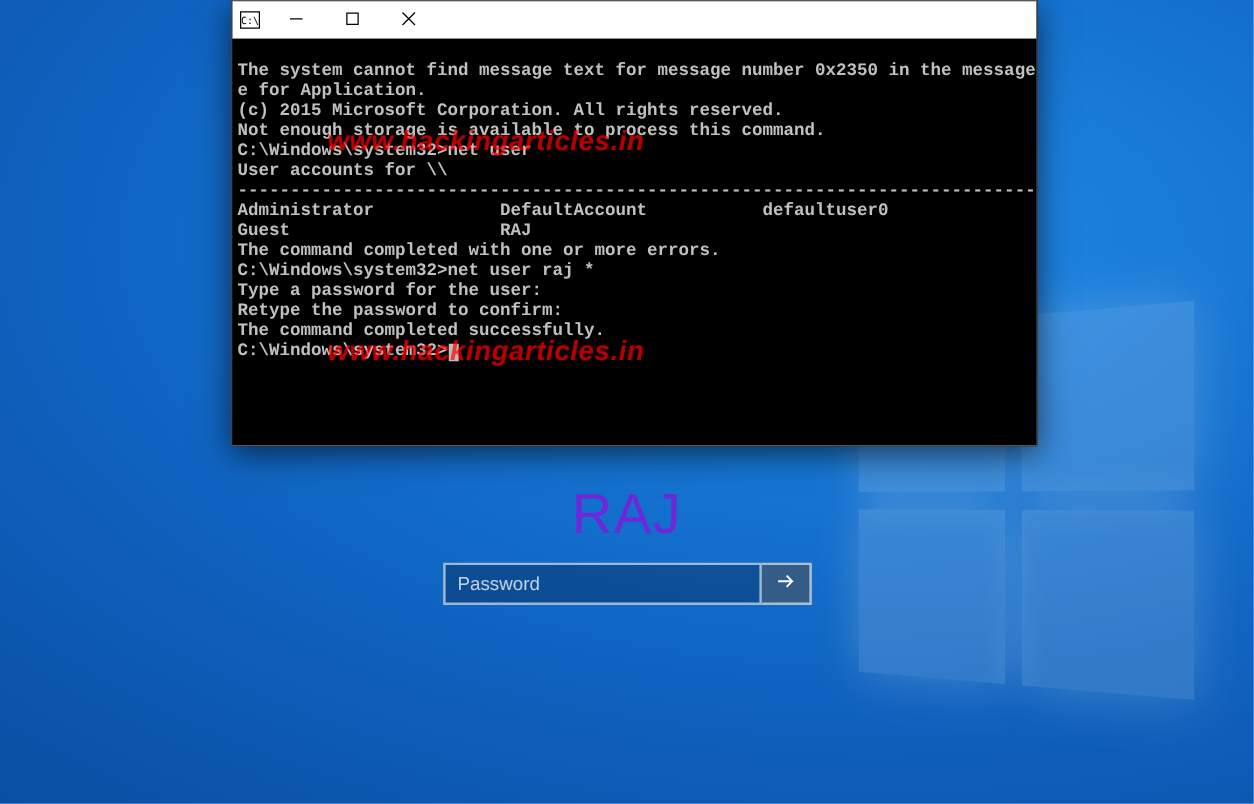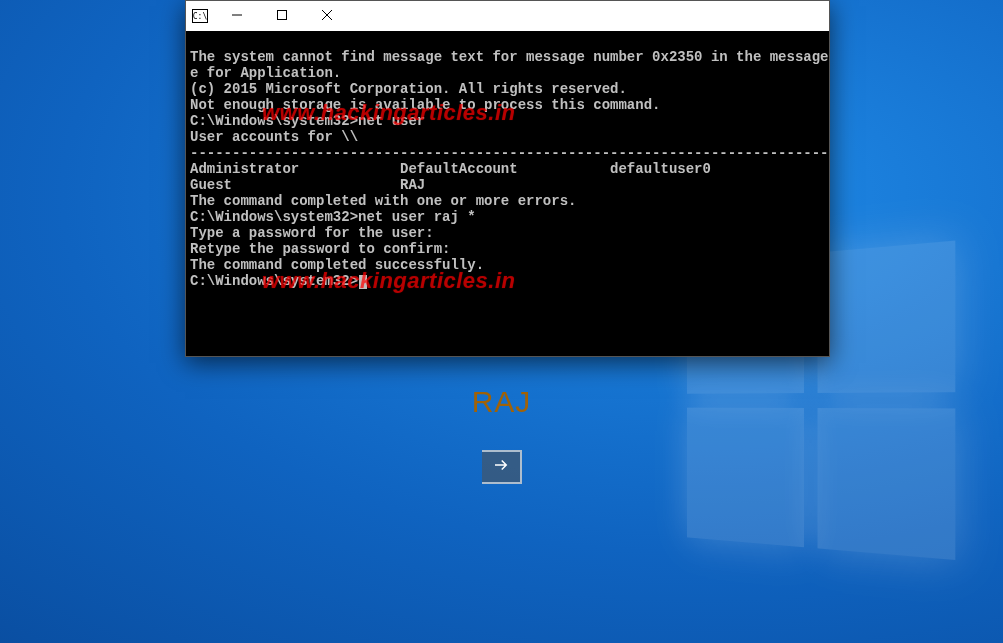--- a/index.html
+++ b/index.html
@@ -19,21 +19,21 @@
     box-shadow: 0 0 40px rgba(255,255,255,0.2);
   }
   .winlogo .tl { left: 0; top: 0; }
   .winlogo .tr { left: 155px; top: 0; }
   .winlogo .bl { left: 0; top: 155px; }
   .winlogo .br { left: 155px; top: 155px; }
 
   
   .lock-user {
     position: absolute; left: 50%; top: 385px; transform: translateX(-50%);
-    color: #a16207; font-weight: 200; font-size: 30px; letter-spacing: 1px;
+    color: #6d28d9; font-weight: 200; font-size: 45px; letter-spacing: 1px;
   }
   .pw-wrap {
     position: absolute; left: 50%; top: 450px; transform: translateX(-50%);
     display: flex; height: 34px;
   }
   .pw-input {
     width: 255px; height: 34px; border: 2px solid rgba(255,255,255,0.6);
     background: rgba(0,0,0,0.25); color: #fff; padding: 0 10px;
     font-size: 15px; outline: none;
   }
@@ -98,20 +98,21 @@
 
 <div class="winlogo">
   <div class="pane tl"></div>
   <div class="pane tr"></div>
   <div class="pane bl"></div>
   <div class="pane br"></div>
 </div>
 
 <div class="lock-user">RAJ</div>
 <div class="pw-wrap">
+  <input class="pw-input" type="password" placeholder="Password" style="">
   <div class="pw-go">
     <span>
       <svg viewBox="0 0 24 24">
           <path d="M4 12h14M13 6l6 6-6 6"></path>
         </svg>
     </span>
   </div>
 </div>
 
 <div class="cmdwin">

